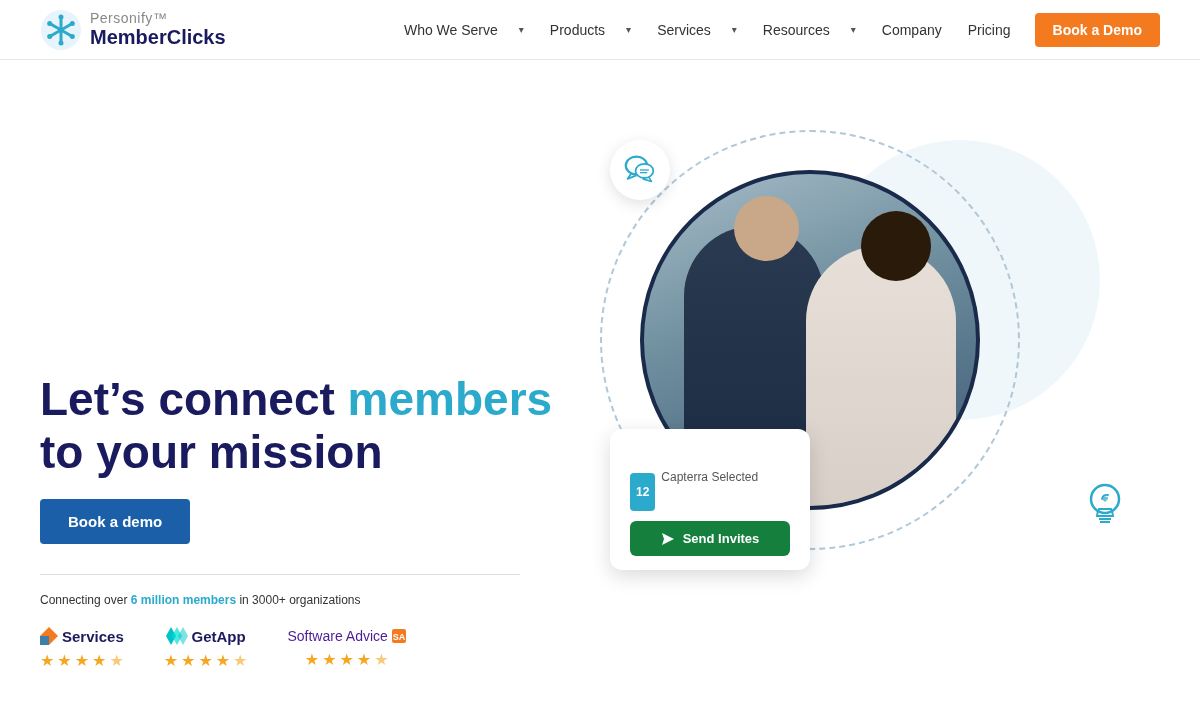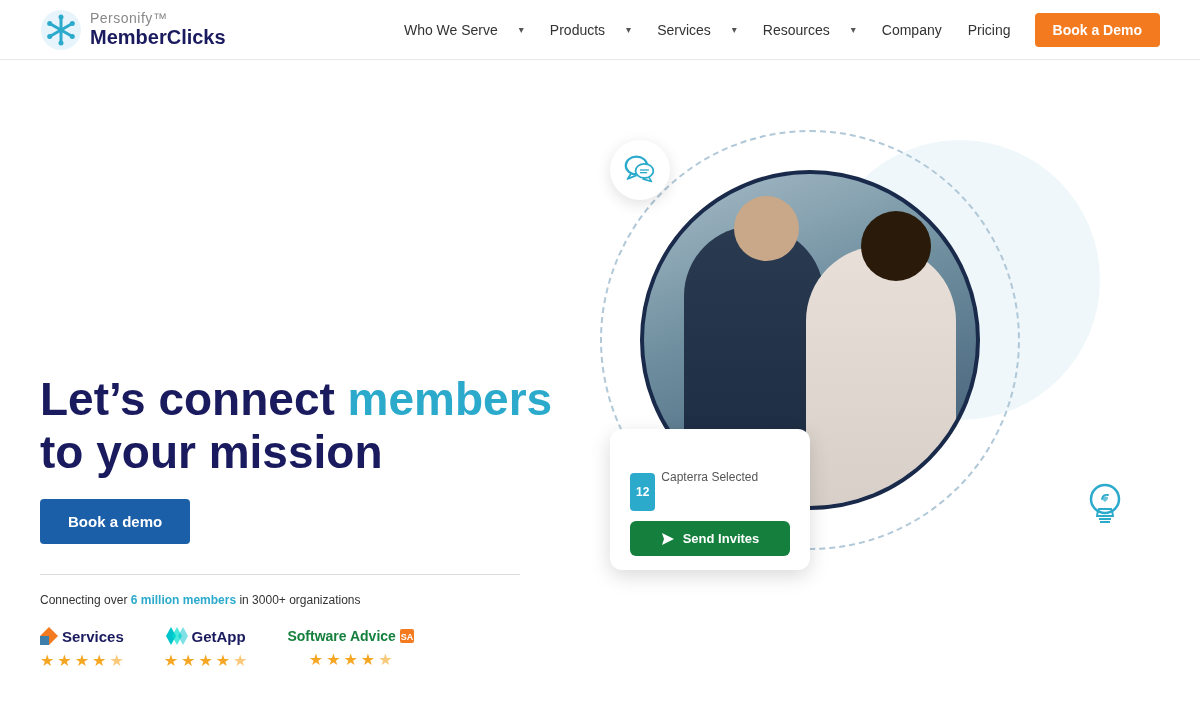--- a/index.html
+++ b/index.html
@@ -258,21 +258,21 @@
           <span class="star">★</span>
           <span class="star">★</span>
           <span class="star">★</span>
           <span class="star">★</span>
           <span class="star-half">★</span>
         </div>
       </div>
 
       <div class="review-logo">
         <div class="review-logo-name">
-          <span style="color:#15803d; font-weight:700; font-size:14px;">Software Advice</span>
+          <span style="color:#4c1d95; font-weight:400; font-size:14px;">Software Advice</span>
           <svg width="14" height="14" viewBox="0 0 14 14">
             <rect x="0" y="0" width="14" height="14" rx="2" fill="#f47a20"></rect>
             <text x="7" y="10.5" text-anchor="middle" font-size="9" fill="white" font-weight="bold">SA</text>
           </svg>
         </div>
         <div class="stars">
           <span class="star">★</span>
           <span class="star">★</span>
           <span class="star">★</span>
           <span class="star">★</span>

